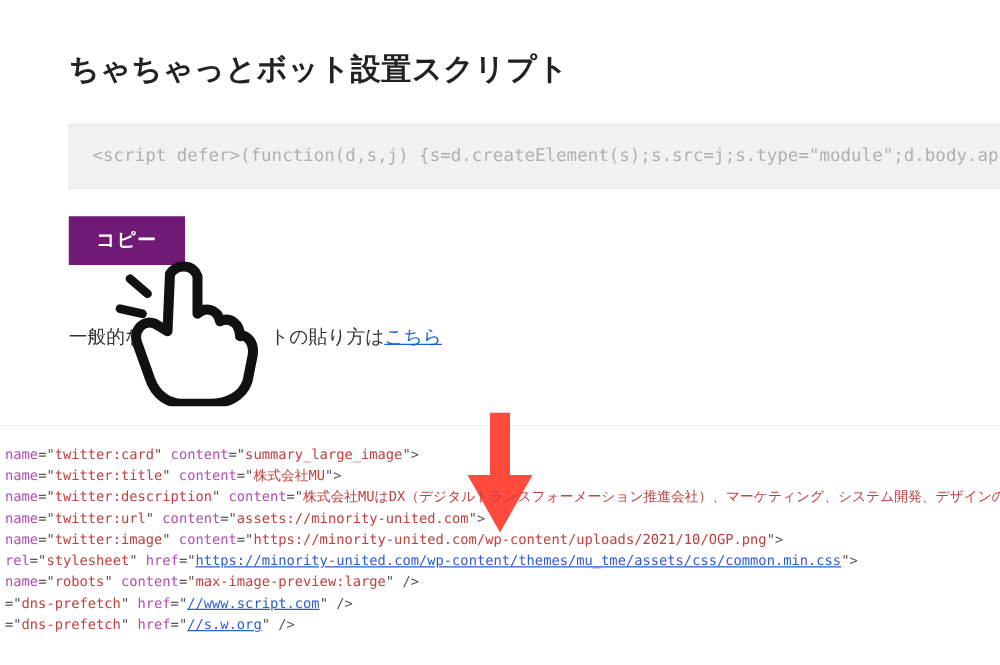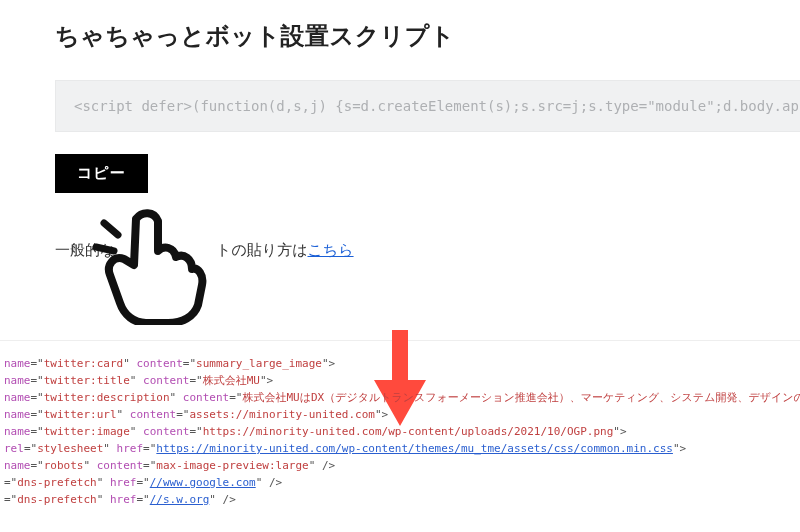--- a/index.html
+++ b/index.html
@@ -5,21 +5,21 @@
   * { margin: 0; padding: 0; box-sizing: border-box; }
   body {
     font-family: -apple-system, BlinkMacSystemFont, "Hiragino Sans", "Hiragino Kaku Gothic ProN", Meiryo, sans-serif;
     background: #fff;
     width: 800px;
     height: 532px;
     overflow: hidden;
     position: relative;
   }
   .panel {
-    padding: 20px 0 0 55px;
+    padding: 39px 0 0 55px;
   }
   .title {
     font-size: 24px;
     font-weight: 700;
     color: #222;
     margin-bottom: 28px;
     letter-spacing: 0.5px;
   }
   .codebox {
     background: #f0f1f2;
@@ -29,21 +29,21 @@
     padding: 17px 18px;
     white-space: nowrap;
     overflow: hidden;
     width: 745px; 
     border: 1px solid #e8e9ea;
     border-right: none;
     margin-bottom: 22px;
   }
   .copy-btn {
     display: inline-block;
-    background: #000000;
+    background: #701a75;
     color: #fff;
     font-size: 15px;
     font-weight: 600;
     padding: 10px 22px;
     border: none;
     cursor: pointer;
     letter-spacing: 1px;
   }
   .helper {
     margin-top: 48px;
@@ -152,15 +152,15 @@
 </div>
 
 <div class="source" id="source">
     <span class="ln"><span class="attr">name</span><span class="txt">="</span><span class="val">twitter:card</span><span class="txt">" </span><span class="attr">content</span><span class="txt">="</span><span class="val">summary_large_image</span><span class="txt">"&gt;</span></span>
     <span class="ln"><span class="attr">name</span><span class="txt">="</span><span class="val">twitter:title</span><span class="txt">" </span><span class="attr">content</span><span class="txt">="</span><span class="val">株式会社MU</span><span class="txt">"&gt;</span></span>
     <span class="ln"><span class="attr">name</span><span class="txt">="</span><span class="val">twitter:description</span><span class="txt">" </span><span class="attr">content</span><span class="txt">="</span><span class="val">株式会社MUはDX（デジタルトランスフォーメーション推進会社）、マーケティング、システム開発、デザインの設計から実行までを</span><span class="txt"></span></span>
     <span class="ln"><span class="attr">name</span><span class="txt">="</span><span class="val">twitter:url</span><span class="txt">" </span><span class="attr">content</span><span class="txt">="</span><span class="val">assets://minority-united.com</span><span class="txt">"&gt;</span></span>
     <span class="ln"><span class="attr">name</span><span class="txt">="</span><span class="val">twitter:image</span><span class="txt">" </span><span class="attr">content</span><span class="txt">="</span><span class="val">https://minority-united.com/wp-content/uploads/2021/10/OGP.png</span><span class="txt">"&gt;</span></span>
     <span class="ln"><span class="attr">rel</span><span class="txt">="</span><span class="val">stylesheet</span><span class="txt">" </span><span class="attr">href</span><span class="txt">="</span><span class="url">https://minority-united.com/wp-content/themes/mu_tme/assets/css/common.min.css</span><span class="txt">"&gt;</span></span>
     <span class="ln"><span class="attr">name</span><span class="txt">="</span><span class="val">robots</span><span class="txt">" </span><span class="attr">content</span><span class="txt">="</span><span class="val">max-image-preview:large</span><span class="txt">" /&gt;</span></span>
-    <span class="ln"><span class="txt">="</span><span class="val">dns-prefetch</span><span class="txt">" </span><span class="attr">href</span><span class="txt">="</span><span class="url">//www.google.com</span><span class="txt">" /&gt;</span></span>
+    <span class="ln"><span class="txt">="</span><span class="val">dns-prefetch</span><span class="txt">" </span><span class="attr">href</span><span class="txt">="</span><span class="url">//www.script.com</span><span class="txt">" /&gt;</span></span>
     <span class="ln"><span class="txt">="</span><span class="val">dns-prefetch</span><span class="txt">" </span><span class="attr">href</span><span class="txt">="</span><span class="url">//s.w.org</span><span class="txt">" /&gt;</span></span>
   </div>
 
 </body></html>

